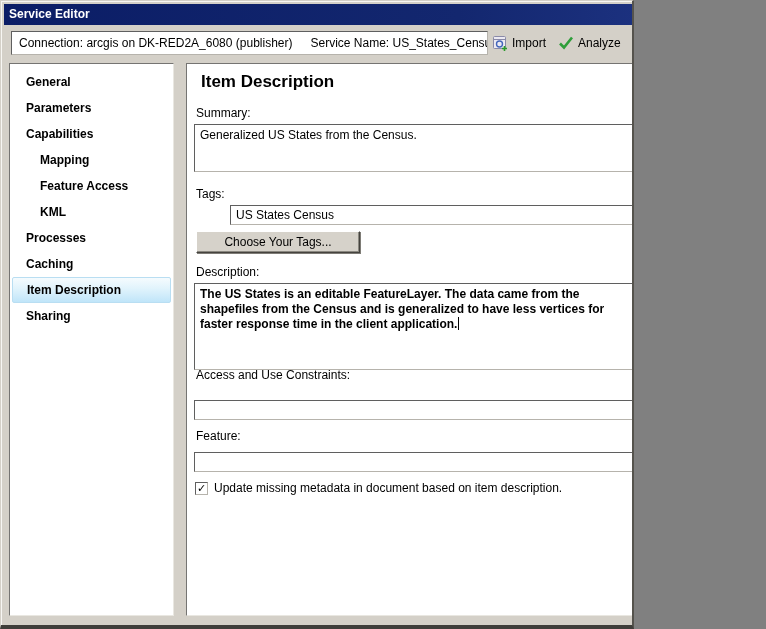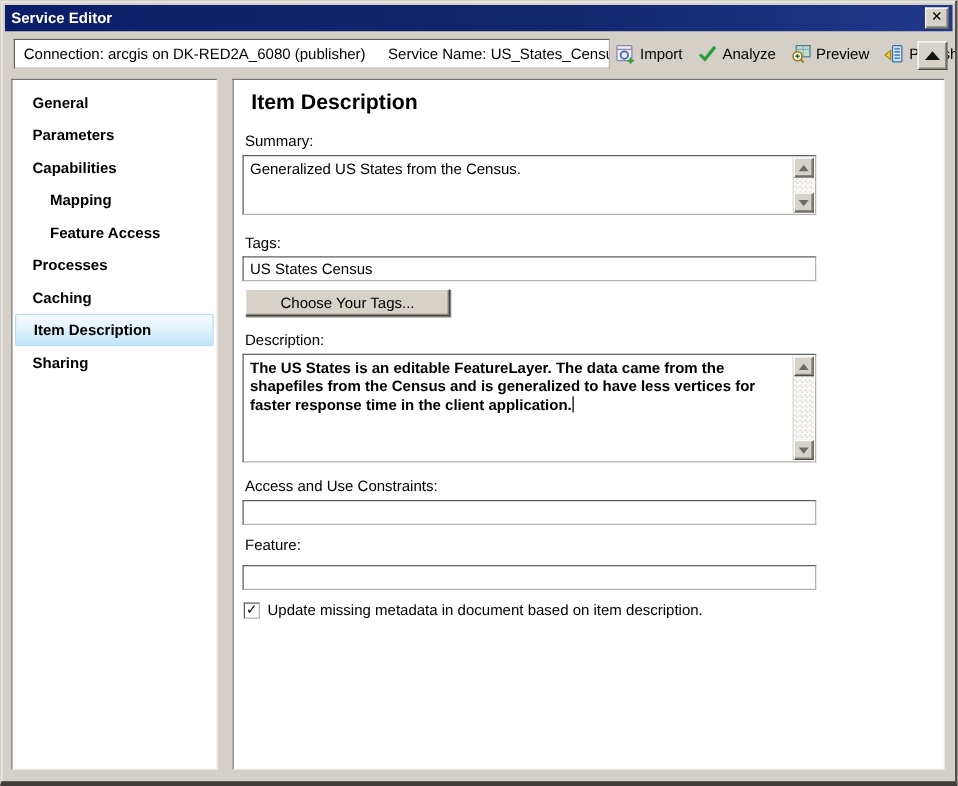--- a/index.html
+++ b/index.html
@@ -1,20 +1,20 @@
 <!DOCTYPE html>
 <html><head>
 <meta charset="utf-8">
 <style>
   * { margin:0; padding:0; box-sizing:border-box; }
   html,body { background:#808080; }
   body { font-family:"Liberation Sans","DejaVu Sans",sans-serif; font-size:12px; color:#000; }
 
   .window {
-    position:relative; width:766px; height:629px; background:#d4d0c8;
+    position:relative; width:634px; height:629px; background:#d4d0c8;
     border-left:1px solid #d4d0c8; border-top:1px solid #d4d0c8;
     border-right:2px solid #55534d; border-bottom:4px solid #3f3e3a;
     box-shadow: inset 1px 1px 0 #f7f6f3;
     overflow:hidden;
   }
 
   
   .titlebar {
     position:absolute; left:3px; top:3px; width:758px; height:21px;
     background:linear-gradient(90deg,#0b1d66 0%, #13276f 60%, #22388a 100%);
@@ -166,20 +166,21 @@
   <div class="collapse-btn">
     <span class="tri-up-big"></span>
   </div>
 
   <div class="panel sidebar">
       <div class="side-item"><span>General</span></div>
       <div class="side-item"><span>Parameters</span></div>
       <div class="side-item"><span>Capabilities</span></div>
       <div class="side-item sub"><span>Mapping</span></div>
       <div class="side-item sub"><span>Feature Access</span></div>
+      <div class="side-item sub"><span>KML</span></div>
       <div class="side-item"><span>Processes</span></div>
       <div class="side-item"><span>Caching</span></div>
       <div class="side-item selected"><span>Item Description</span></div>
       <div class="side-item"><span>Sharing</span></div>
     </div>
 
   <div class="panel content">
     <div class="page-title">Item Description</div>
 
     <div class="f-label" style="top:42px">Summary:</div>
@@ -189,38 +190,38 @@
         <div class="sb-btn up">
             <span class="tri-up"></span>
           </div>
         <div class="sb-btn down">
             <span class="tri-down"></span>
           </div>
       </div>
     </div>
 
     <div class="f-label" style="top:123px">Tags:</div>
-    <input class="field single" style="top: 141px;" value="US States Census">
+    <input class="field single" style="top: 141px; margin-left: 36px;" value="US States Census">
 
     <div class="push-btn" style="top:167px">Choose Your Tags...</div>
 
     <div class="f-label" style="top:201px">Description:</div>
     <div class="field multi" style="top:219px; height:87px;font-weight:bold;">
       <span>The US States is an editable FeatureLayer. The data came from the shapefiles from the Census and is generalized to have less vertices for faster response time in the client application.</span><span class="caret"></span>
       <div class="vscroll">
         <div class="sb-btn up">
             <span class="tri-up"></span>
           </div>
         <div class="sb-btn down">
             <span class="tri-down"></span>
           </div>
       </div>
     </div>
 
-    <div class="f-label" style="top:318px">Access and Use Constraints:</div>
+    <div class="f-label" style="top:304px">Access and Use Constraints:</div>
     <input class="field single" style="top: 336px;" value="">
 
     <div class="f-label" style="top:365px">Feature:</div>
     <input class="field single" style="top: 388px;" value="">
 
     <div class="check-row" style="top:417px">
       <span class="checkbox">✓</span>
       <span>Update missing metadata in document based on item description.</span>
     </div>
   </div>

